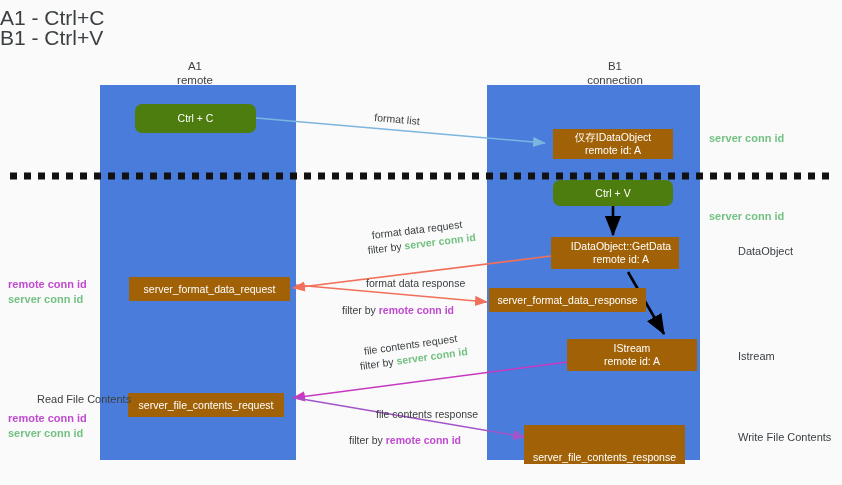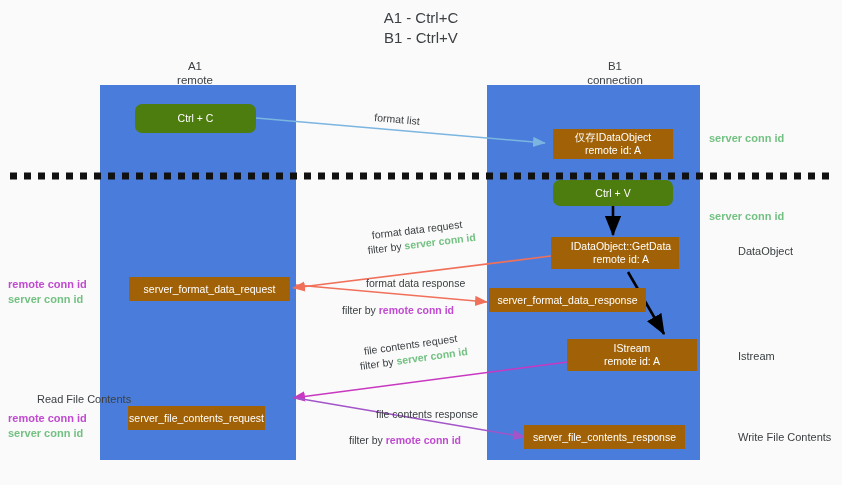--- a/index.html
+++ b/index.html
@@ -6,22 +6,22 @@
   body{
     width:842px;height:485px;position:relative;overflow:hidden;
     background:#fafafa;
     font-family:"Liberation Sans","DejaVu Sans",sans-serif;
     color:#3c4043;
   }
   #stage{position:absolute;left:0;top:0;width:842px;height:485px;}
 
   
   .title{
-    position:absolute;left:0;top:8px;width:842px;text-align:center;
-    font-size:15px;line-height:20px;color:#3c4043;
+    position:absolute;left:0;top:8px;width:842px;
+    font-size:21px;line-height:20px;color:#3c4043;
   }
 
   
   .lane-head{
     position:absolute;text-align:center;font-size:11.5px;line-height:14px;color:#3c4043;
   }
 
   
   .lane{position:absolute;background:#4a7ddb;}
 
@@ -135,25 +135,25 @@
   </div>
 
   <div class="box orange" style="left:129px;top:277px;width:161px;height:24px;">
     <div>server_format_data_request</div>
   </div>
 
   <div class="box orange" style="left:489px;top:288px;width:157px;height:24px;">
     <div>server_format_data_response</div>
   </div>
 
-  <div class="box orange" style="left:128px;top:406px;width:137px;height:24px;">
+  <div class="box orange" style="left:128px;top:393px;width:156px;height:24px;">
     <div>server_file_contents_request</div>
   </div>
 
-  <div class="box orange" style="left:524px;top:425px;width:161px;height:24px;">
+  <div class="box orange" style="left:524px;top:425px;width:161px;height:39px;justify-content:flex-end;">
     <div>server_file_contents_response</div>
   </div>
 
   <div class="ann green" style="left:709px;top:131px;">server conn id</div>
 
   <div class="ann green" style="left:709px;top:209px;">server conn id</div>
 
   <div class="ann grey" style="left:709px;top:244px;">DataObject</div>
 
   <div class="ann grey" style="left:709px;top:349px;">Istream</div>

